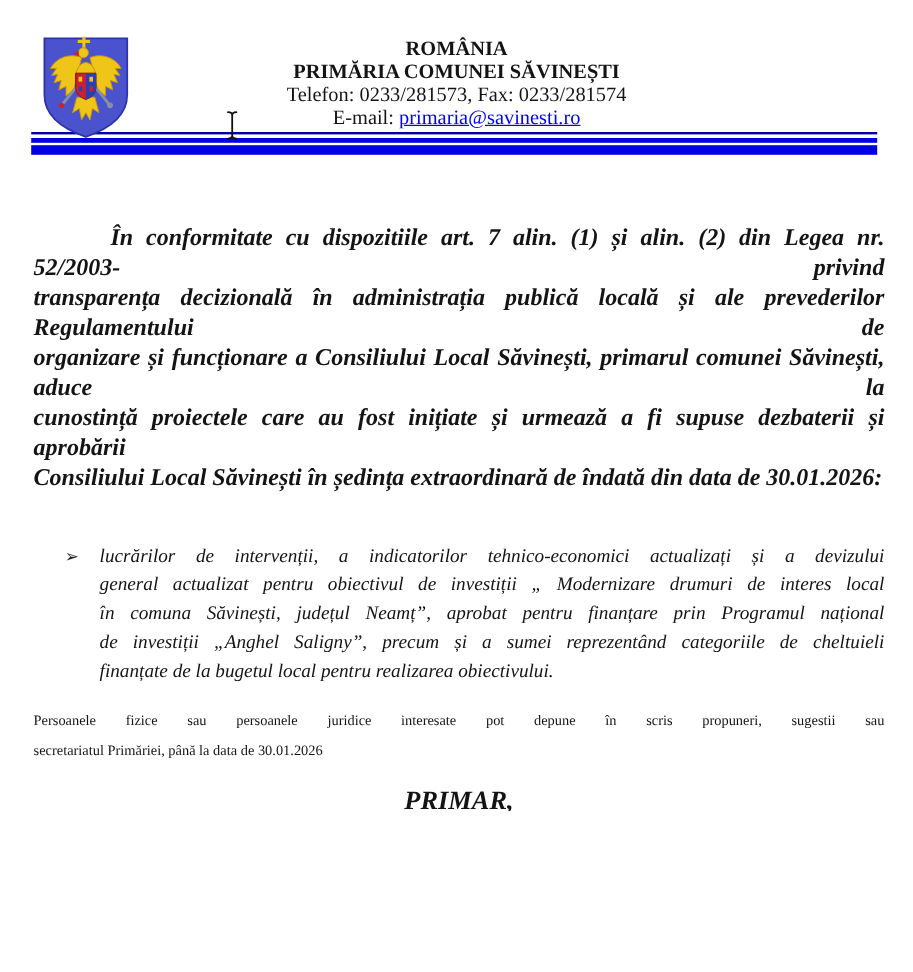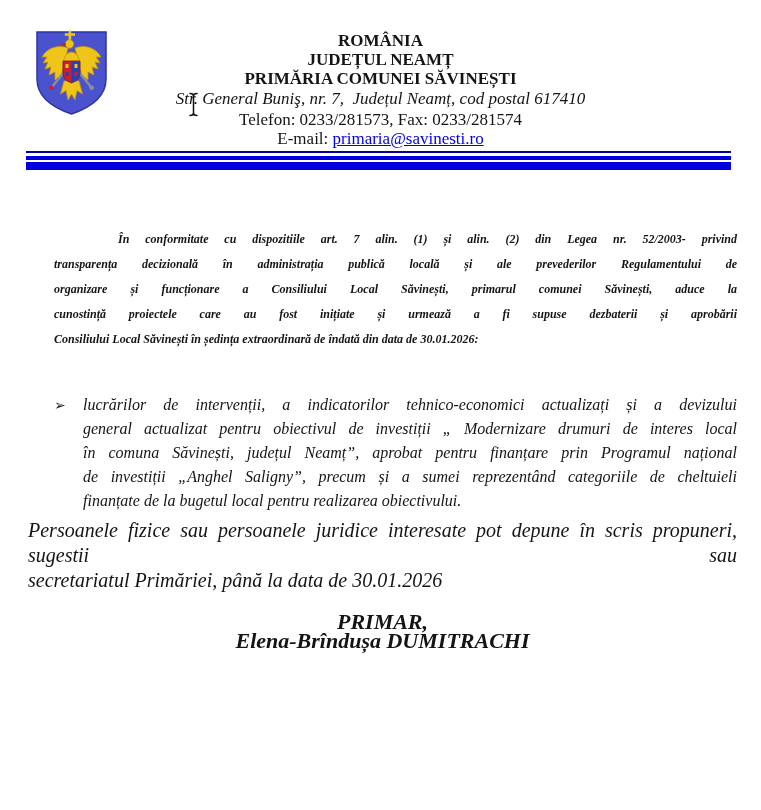--- a/index.html
+++ b/index.html
@@ -27,33 +27,33 @@
   .title {
     margin-top:71px; text-align:center; font-weight:bold;
     font-size:21px; line-height:28px; letter-spacing:7px;
   }
   
   .content { margin:0 24px 0 28px; }
   .jl { text-align:justify; text-align-last:justify; }
   .jl.last { text-align-last:left; }
   .intro {
     margin-top:57px; font-weight:bold; font-style:italic;
-    font-size:12px; line-height:25px;margin-left:26px;
+    font-size:20px; line-height:25px;
   }
   .intro .jl:first-child { text-indent:64px; }
   .project {
     margin-top:41px; position:relative; padding-left:55px;
     font-style:italic; font-size:16px; line-height:24px;
   }
   .bullet-marker {
     position:absolute; left:26px; top:1px;
     font-style:normal; font-size:14px; color:#222;
   }
   .bold-lead { font-weight:bold; }
-  .closing { margin-top:5px; font-style:italic; font-size:20px; line-height:25px; }
+  .closing { margin-top:16px; font-size:12px; line-height:25px; }
   .signature {
     margin-top:19px; text-align:center; font-weight:bold; font-style:italic;
     font-size:22px; line-height:19px;
   }
 </style>
 </head>
 <body>
 
 <div class="page">
 
@@ -82,23 +82,21 @@
 
       <path d="M30 32 h17 v12 q0 7 -8.5 10 q-8.5 -3 -8.5 -10 z" fill="var(--crest_red,#cc2030)" stroke="#7a1020" stroke-width="0.8"></path>
       <path d="M38.5 32 h8.5 v12 q0 7 -8.5 10 z" fill="var(--crest_navy,#2b3fb5)"></path>
       <rect x="32.5" y="35" width="3" height="4" fill="var(--crest_gold,#f0c519)"></rect>
       <rect x="41.5" y="35" width="3" height="4" fill="var(--crest_gold,#f0c519)"></rect>
       <rect x="32.5" y="43" width="3" height="4" fill="var(--crest_navy,#2b3fb5)"></rect>
       <rect x="41.5" y="43" width="3" height="4" fill="var(--crest_red,#cc2030)"></rect>
     </svg>
 
     <div class="hline h-bold">ROMÂNIA</div>
-    <div class="hline h-bold">JUDEȚUL NEAMȚ</div>
     <div class="hline h-bold">PRIMĂRIA COMUNEI SĂVINEȘTI</div>
-    <div class="hline h-addr">Str. General Buniş, nr. 7,  Județul Neamț, cod postal 617410</div>
     <div class="hline">Telefon: 0233/281573, Fax: 0233/281574</div>
     <div class="hline h-mailrow"><span>E-mail: </span><a class="email-link">primaria@savinesti.ro</a></div>
 
     <svg class="cursor-artifact" viewBox="0 0 11 25" aria-hidden="true">
       <path d="M2 1.5 C4 1.5 5.5 2.5 5.5 4 C5.5 2.5 7 1.5 9 1.5 M5.5 4 V21 M2 23.5 C4 23.5 5.5 22.5 5.5 21 C5.5 22.5 7 23.5 9 23.5" fill="none" stroke="#111" stroke-width="1.5" stroke-linecap="round"></path>
     </svg>
   </div>
 
   <div class="rules">
     <div class="rule1"></div>

